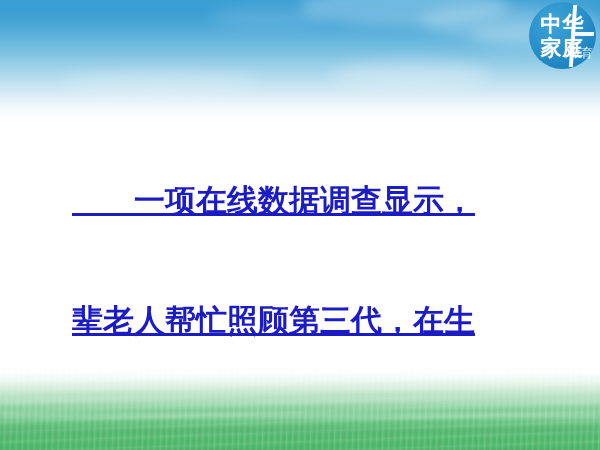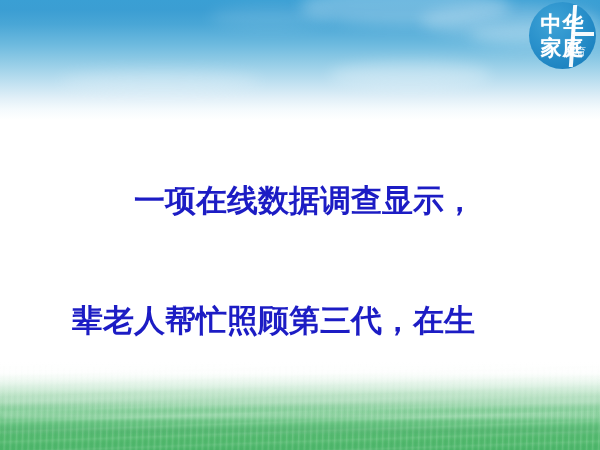--- a/index.html
+++ b/index.html
@@ -140,23 +140,23 @@
     text-align: center;
     font-weight: 700;
     letter-spacing: 1px;
     line-height: 1;
     text-shadow: 0 0 1px rgba(255,255,255,.5);
   }
   .logo-row.top    { top: 12px; font-size: 21px; }
   .logo-row.bottom { top: 36px; font-size: 21px; }
   .logo-sub {
     position: absolute;
-    right: 10px;
+    right: 3px;
     top: 45px;
-    font-size: 10px;
+    font-size: 12px;
     color: #ffffff;
     letter-spacing: 0px;
     line-height: 1;
     opacity: .95;
   }
   .logo-stroke {
     position: absolute;
     background: #ffffff;
     opacity: .95;
   }
@@ -175,20 +175,21 @@
     font-weight: 700;
     line-height: 40px;
     letter-spacing: 0px;
     white-space: pre-wrap;
     text-align: left;
   }
   .body-text .ln {
     display: block;
     height: 40px;
     white-space: pre;
+    text-decoration: underline;
   }
 </style>
 </head>
 <body>
 
 <div id="slide">
 
   <div class="sky">
     <div class="cloud c1"></div>
     <div class="cloud c2"></div>

